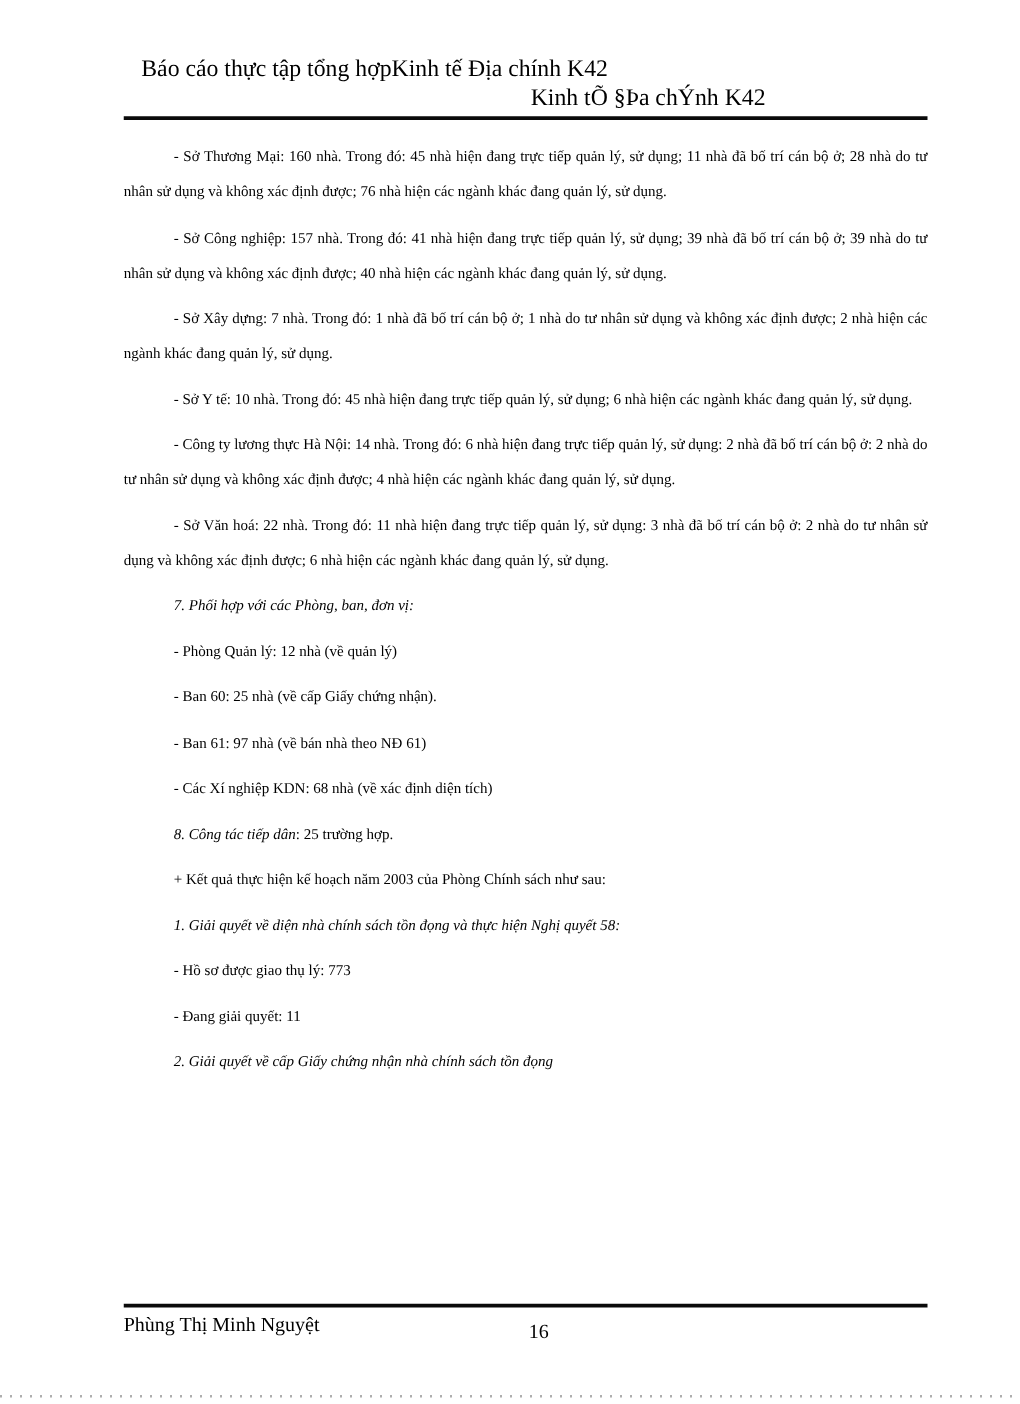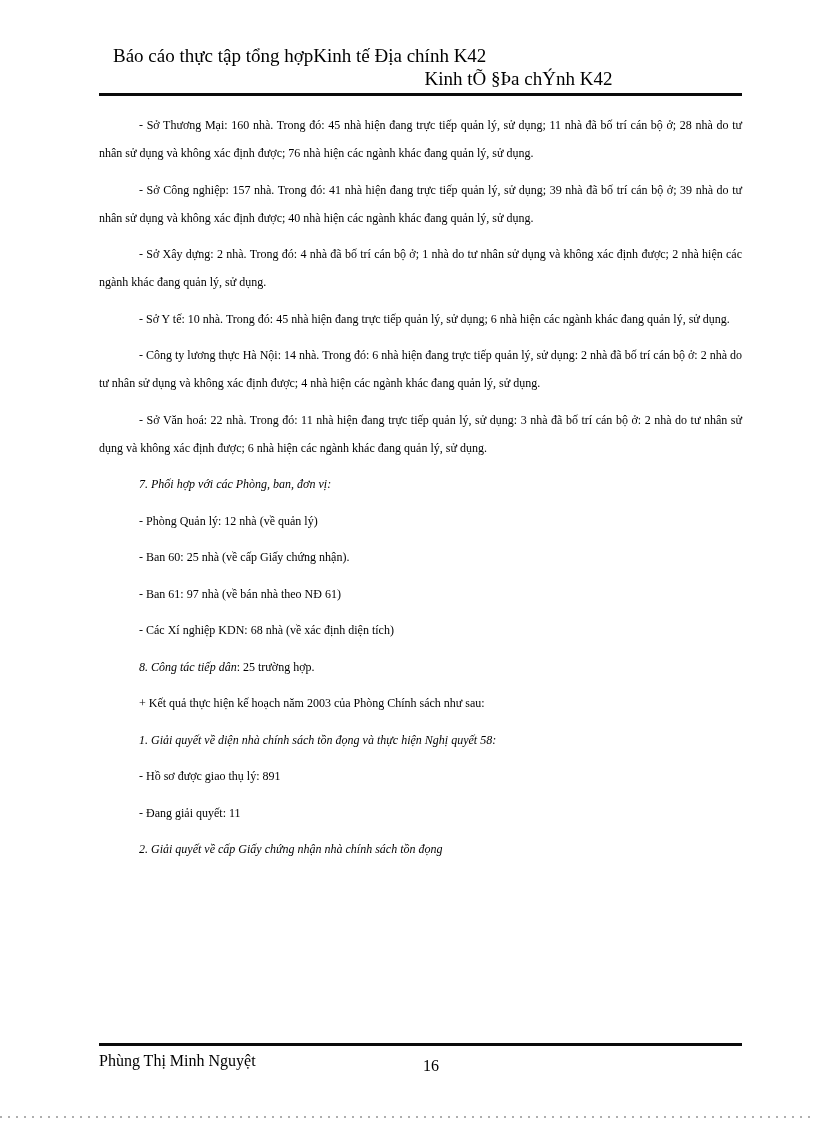--- a/index.html
+++ b/index.html
@@ -81,33 +81,33 @@
   <div class="content">
     <div class="header">
       <div class="h1">Báo cáo thực tập tổng hợpKinh tế Địa chính K42</div>
       <div class="h2">Kinh tÕ §Þa chÝnh K42</div>
       <div class="rule"></div>
     </div>
 
     <div class="body-text">
       <p class="para"><i></i><span>- Sở Thương Mại: 160 nhà. Trong đó: 45 nhà hiện đang trực tiếp quản lý, sử dụng; 11 nhà đã bố trí cán bộ ở; 28 nhà do tư nhân sử dụng và không xác định được; 76 nhà hiện các ngành khác đang quản lý, sử dụng.</span></p>
       <p class="para"><i></i><span>- Sở Công nghiệp: 157 nhà. Trong đó: 41 nhà hiện đang trực tiếp quản lý, sử dụng; 39 nhà đã bố trí cán bộ ở; 39 nhà do tư nhân sử dụng và không xác định được; 40 nhà hiện các ngành khác đang quản lý, sử dụng.</span></p>
-      <p class="para"><i></i><span>- Sở Xây dựng: 2 nhà. Trong đó: 4 nhà đã bố trí cán bộ ở; 1 nhà do tư nhân sử dụng và không xác định được; 2 nhà hiện các ngành khác đang quản lý, sử dụng.</span></p>
+      <p class="para"><i></i><span>- Sở Xây dựng: 7 nhà. Trong đó: 1 nhà đã bố trí cán bộ ở; 1 nhà do tư nhân sử dụng và không xác định được; 2 nhà hiện các ngành khác đang quản lý, sử dụng.</span></p>
       <p class="para"><i></i><span>- Sở Y tế: 10 nhà. Trong đó: 45 nhà hiện đang trực tiếp quản lý, sử dụng; 6 nhà hiện các ngành khác đang quản lý, sử dụng.</span></p>
       <p class="para"><i></i><span>- Công ty lương thực Hà Nội: 14 nhà. Trong đó: 6 nhà hiện đang trực tiếp quản lý, sử dụng: 2 nhà đã bố trí cán bộ ở: 2 nhà do tư nhân sử dụng và không xác định được; 4 nhà hiện các ngành khác đang quản lý, sử dụng.</span></p>
       <p class="para"><i></i><span>- Sở Văn hoá: 22 nhà. Trong đó: 11 nhà hiện đang trực tiếp quản lý, sử dụng: 3 nhà đã bố trí cán bộ ở: 2 nhà do tư nhân sử dụng và không xác định được; 6 nhà hiện các ngành khác đang quản lý, sử dụng.</span></p>
       <p class="para"><i>7. Phối hợp với các Phòng, ban, đơn vị:</i><span></span></p>
       <p class="para"><i></i><span>- Phòng Quản lý: 12 nhà (về quản lý)</span></p>
       <p class="para"><i></i><span>- Ban 60: 25 nhà (về cấp Giấy chứng nhận).</span></p>
       <p class="para"><i></i><span>- Ban 61: 97 nhà (về bán nhà theo NĐ 61)</span></p>
       <p class="para"><i></i><span>- Các Xí nghiệp KDN: 68 nhà (về xác định diện tích)</span></p>
       <p class="para"><i>8. Công tác tiếp dân</i><span>: 25 trường hợp.</span></p>
       <p class="para"><i></i><span>+ Kết quả thực hiện kế hoạch năm 2003 của Phòng Chính sách như sau:</span></p>
       <p class="para"><i>1. Giải quyết về diện nhà chính sách tồn đọng và thực hiện Nghị quyết 58:</i><span></span></p>
-      <p class="para"><i></i><span>- Hồ sơ được giao thụ lý: 891</span></p>
+      <p class="para"><i></i><span>- Hồ sơ được giao thụ lý: 773</span></p>
       <p class="para"><i></i><span>- Đang giải quyết: 11</span></p>
       <p class="para"><i>2. Giải quyết về cấp Giấy chứng nhận nhà chính sách tồn đọng</i><span></span></p>
     </div>
   </div>
 
   <div class="footer">
     <div class="rule"></div>
     <div class="footer-row">
       <span>Phùng Thị Minh Nguyệt</span>
       <span class="pageno">16</span>

